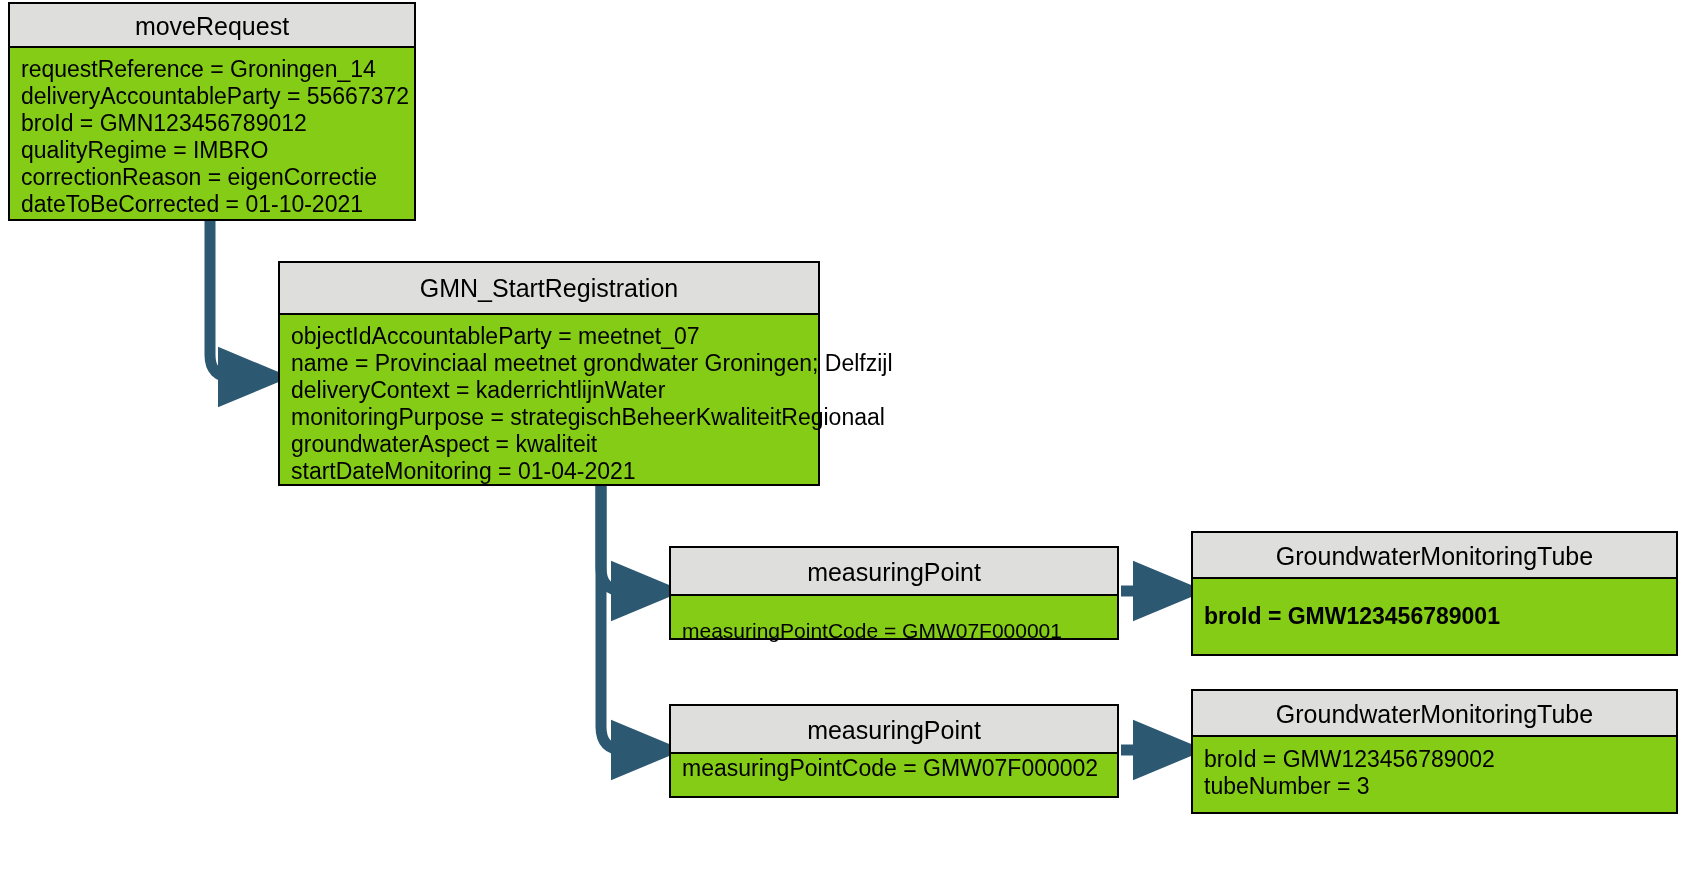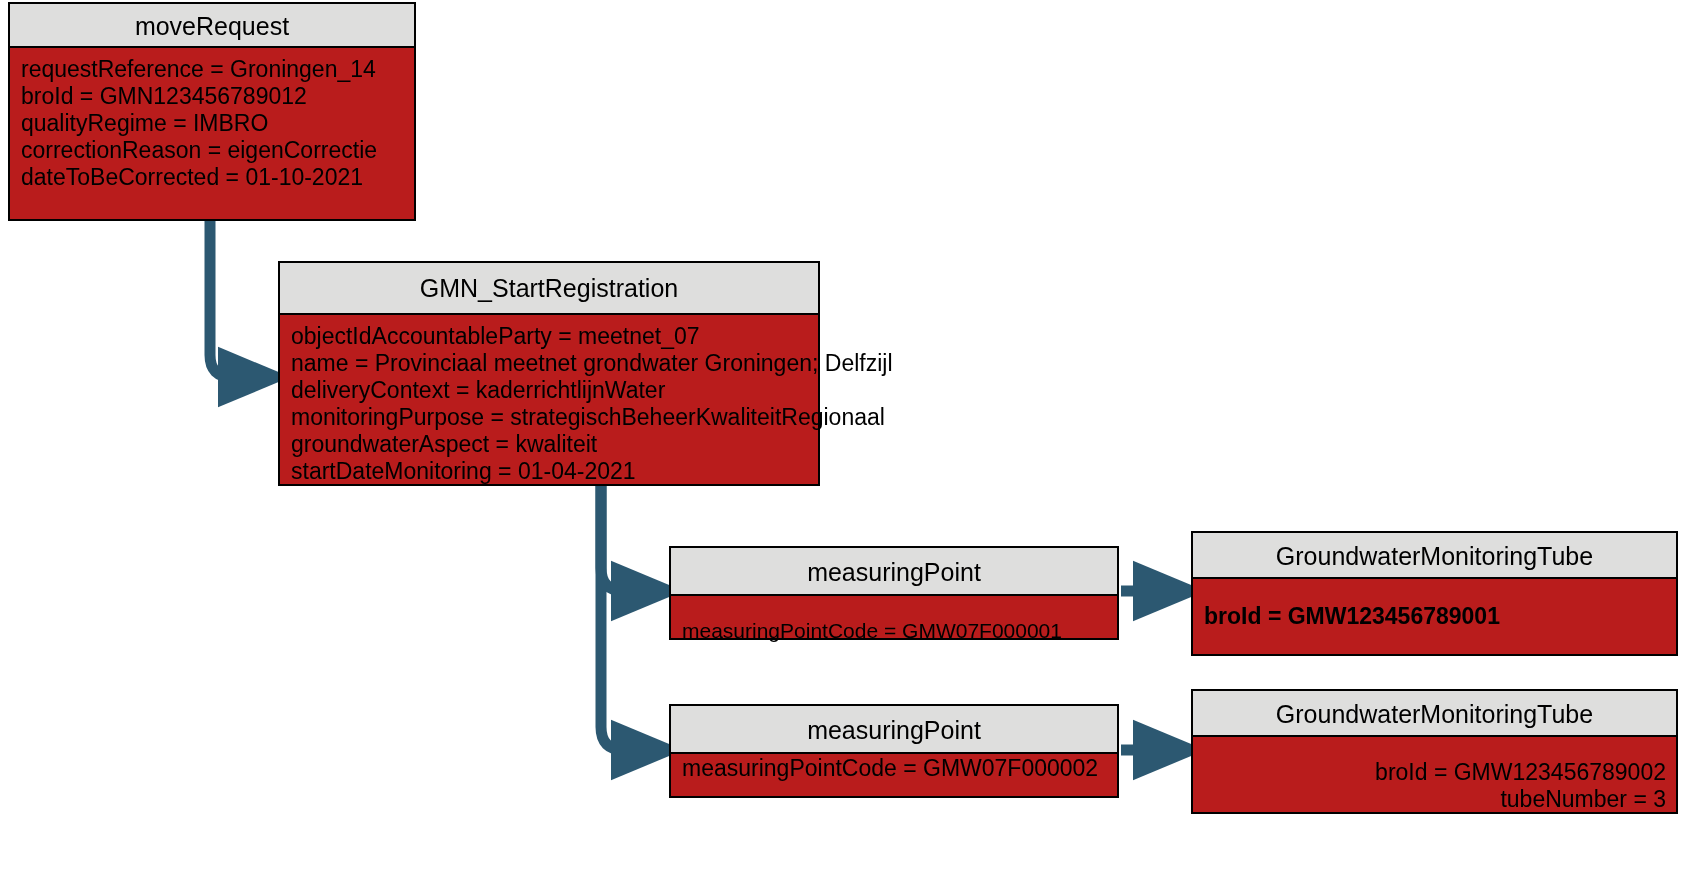--- a/index.html
+++ b/index.html
@@ -21,21 +21,21 @@
     left: 0; top: 0;
     width: 1686px;
     height: 886px;
   }
 
   
   .box {
     position: absolute;
     box-sizing: border-box;
     border: 2px solid #000000;
-    background: #b91c1c;
+    background: #84cc16;
     z-index: 3;
   }
   .box-title {
     box-sizing: border-box;
     background: #dededd;
     border-bottom: 2px solid #000000;
     text-align: center;
     font-size: 25px;
     line-height: 1.2;
     padding: 6px 4px 8px 4px;
@@ -68,21 +68,21 @@
   #box-mp-2           { left: 669px;  top: 704px; width: 450px; height: 94px; }
   #box-mp-2 .box-title { height: 48px; padding-top: 9px; }
   #box-mp-2 .box-body  { font-size: 23px; padding-top: 1px; }
 
   #box-tube-1         { left: 1191px; top: 531px; width: 487px; height: 125px; }
   #box-tube-1 .box-title { height: 46px; padding-top: 8px; }
   #box-tube-1 .box-body  { padding-top: 24px; font-weight: bold; }
 
   #box-tube-2         { left: 1191px; top: 689px; width: 487px; height: 125px; }
   #box-tube-2 .box-title { height: 46px; padding-top: 8px; }
-  #box-tube-2 .box-body  { padding-top: 22px; text-align: right; }
+  #box-tube-2 .box-body  { padding-top: 9px; }
 
   
   #arrows {
     position: absolute;
     left: 0; top: 0;
     width: 1686px;
     height: 886px;
     z-index: 1;
     pointer-events: none;
   }
@@ -117,20 +117,21 @@
 
     <g>
       <path d="M1121,750 L1167,750" fill="none" stroke="#2c5871" stroke-width="11" marker-end="url(#ah)"></path>
     </g>
   </svg>
 
   <div class="box" id="box-move-request">
     <div class="box-title">moveRequest</div>
     <div class="box-body">
       <span class="attr">requestReference = Groningen_14</span>
+      <span class="attr">deliveryAccountableParty = 55667372</span>
       <span class="attr">broId = GMN123456789012</span>
       <span class="attr">qualityRegime = IMBRO</span>
       <span class="attr">correctionReason = eigenCorrectie</span>
       <span class="attr">dateToBeCorrected = 01-10-2021</span>
     </div>
   </div>
 
   <div class="box" id="box-gmn-start">
     <div class="box-title">GMN_StartRegistration</div>
     <div class="box-body">

